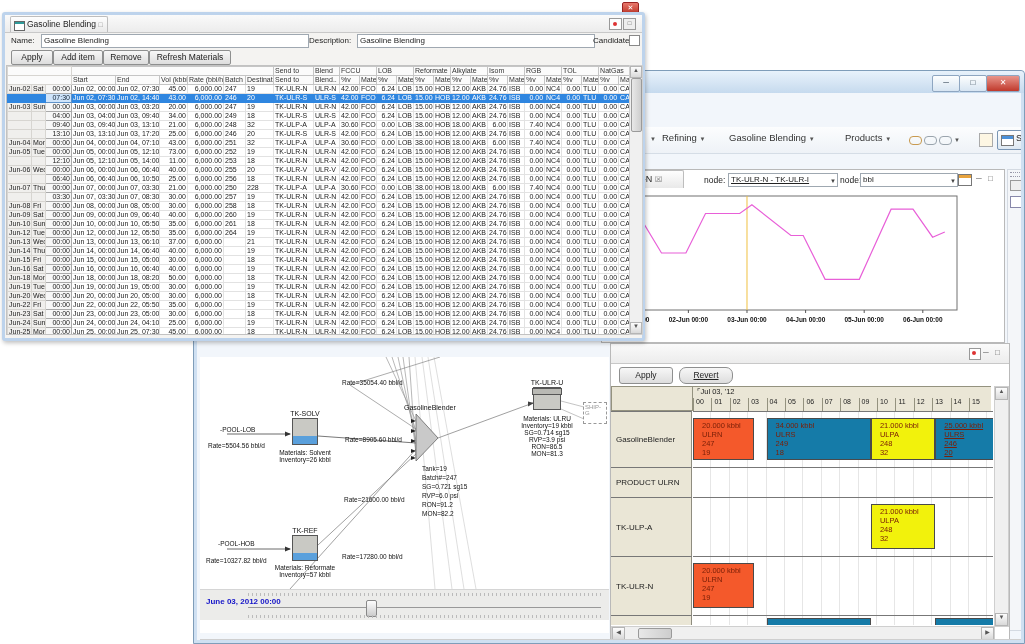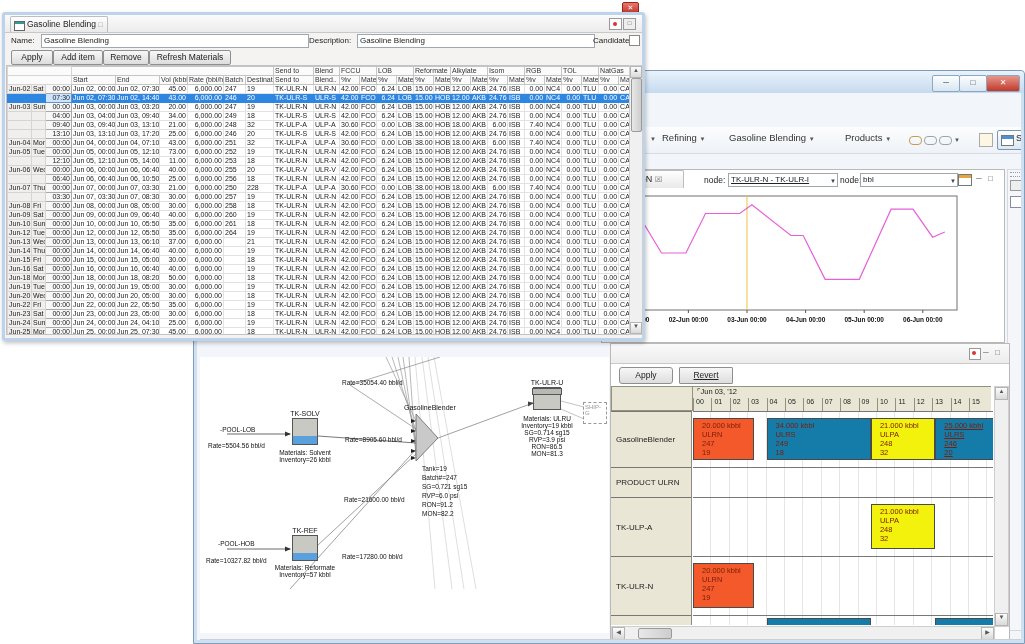--- a/index.html
+++ b/index.html
@@ -222,34 +222,41 @@
           <div class="fs-text" style="left:144px;top:139px;">Rate=21600.00 bbl/d</div>
           <div class="fs-text" style="left:142px;top:196px;">Rate=17280.00 bbl/d</div>
           <div class="fs-text" style="left:204px;top:47px;font-size:7px;">GasolineBlender</div>
           <div class="fs-text" style="left:222px;top:108px;">Tank=19</div>
           <div class="fs-text" style="left:222px;top:117px;">Batch#=247</div>
           <div class="fs-text" style="left:222px;top:126px;">SG=0.721 sg15</div>
           <div class="fs-text" style="left:222px;top:135px;">RVP=6.0 psi</div>
           <div class="fs-text" style="left:222px;top:144px;">RON=91.2</div>
           <div class="fs-text" style="left:222px;top:153px;">MON=82.2</div>
           <div class="abs" style="left:383px;top:45px;width:24px;height:22px;border:1px dashed #999;font-size:6px;color:#999;padding:1px;box-sizing:border-box;">SHIP-G</div>
+          <div class="abs" style="left:0;top:232px;width:409px;height:30px;background:#ececea;border-top:1px solid #d5d5d5;">
+          <div class="abs" style="left:48px;top:3px;right:8px;height:3px;background:repeating-linear-gradient(90deg,#bbb 0 1px,transparent 1px 4px);"></div>
+          <div class="fs-text" style="left:6px;top:7px;font-size:8px;font-weight:bold;color:#1414c8;">June 03, 2012 00:00</div>
+          <div class="abs" style="left:48px;top:17px;right:8px;height:1px;background:#999;"></div>
+          <div class="abs" style="left:166px;top:10px;width:9px;height:15px;background:linear-gradient(#fdfdfd,#ccc);border:1px solid #888;border-radius:2px;"></div>
+          <div class="abs" style="left:48px;top:25px;right:8px;height:3px;background:repeating-linear-gradient(90deg,#bbb 0 1px,transparent 1px 4px);"></div>
+        </div>
         </div>
 
       <div class="panel" id="ganttpanel" style="left:413px;top:250px;width:398px;height:296px;overflow:hidden;">
           <div class="abs" style="left:0;top:0;right:0;height:19px;background:linear-gradient(#fafafa,#ececec);border-bottom:1px solid #c8c8c8;overflow:hidden;">
           <span class="abs" style="left:358px;top:4px;width:10px;height:10px;background:#fff;border:1px solid #999;">
               <span class="abs" style="left:2px;top:2px;width:4px;height:4px;background:#d33;border-radius:50%;"></span>
             </span>
           <span class="abs minmax" style="left:372px;top:4px;">─</span>
           <span class="abs minmax" style="left:384px;top:4px;">□</span>
         </div>
           <span class="wbtn abs" style="left:8px;top:23px;width:52px;height:15px;line-height:14px;border-radius:3px;">Apply</span>
-          <span class="wbtn abs" style="left:68px;top:23px;width:52px;height:15px;line-height:14px;border-radius:1px;text-decoration:underline;">Revert</span>
+          <span class="wbtn abs" style="left:68px;top:23px;width:52px;height:15px;line-height:14px;border-radius:7px;text-decoration:underline;">Revert</span>
           <div class="abs beige" style="left:0;top:42px;width:82px;height:25px;border:1px solid #94927f;box-sizing:border-box;"></div>
-          <div class="abs beige" style="left:82px;top:42px;width:298px;height:12px;border-top:1px solid #94927f;font-size:7.5px;padding-left:4px;box-sizing:border-box;">⌜Jun 03, '12</div>
+          <div class="abs beige" style="left:82px;top:42px;width:298px;height:12px;border-top:1px solid #94927f;font-size:7.5px;padding-left:4px;box-sizing:border-box;">⌜Jul 03, '12</div>
           <div class="abs beige" style="left:82px;top:54px;width:298px;height:13px;border-bottom:1px solid #94927f;">
             <span class="hourcell" style="left:0.0px;top:0;width:18.4px;height:13px;">00</span>
             <span class="hourcell" style="left:18.4px;top:0;width:18.4px;height:13px;">01</span>
             <span class="hourcell" style="left:36.8px;top:0;width:18.4px;height:13px;">02</span>
             <span class="hourcell" style="left:55.2px;top:0;width:18.4px;height:13px;">03</span>
             <span class="hourcell" style="left:73.6px;top:0;width:18.4px;height:13px;">04</span>
             <span class="hourcell" style="left:92.0px;top:0;width:18.4px;height:13px;">05</span>
             <span class="hourcell" style="left:110.4px;top:0;width:18.4px;height:13px;">06</span>
             <span class="hourcell" style="left:128.8px;top:0;width:18.4px;height:13px;">07</span>
             <span class="hourcell" style="left:147.2px;top:0;width:18.4px;height:13px;">08</span>

